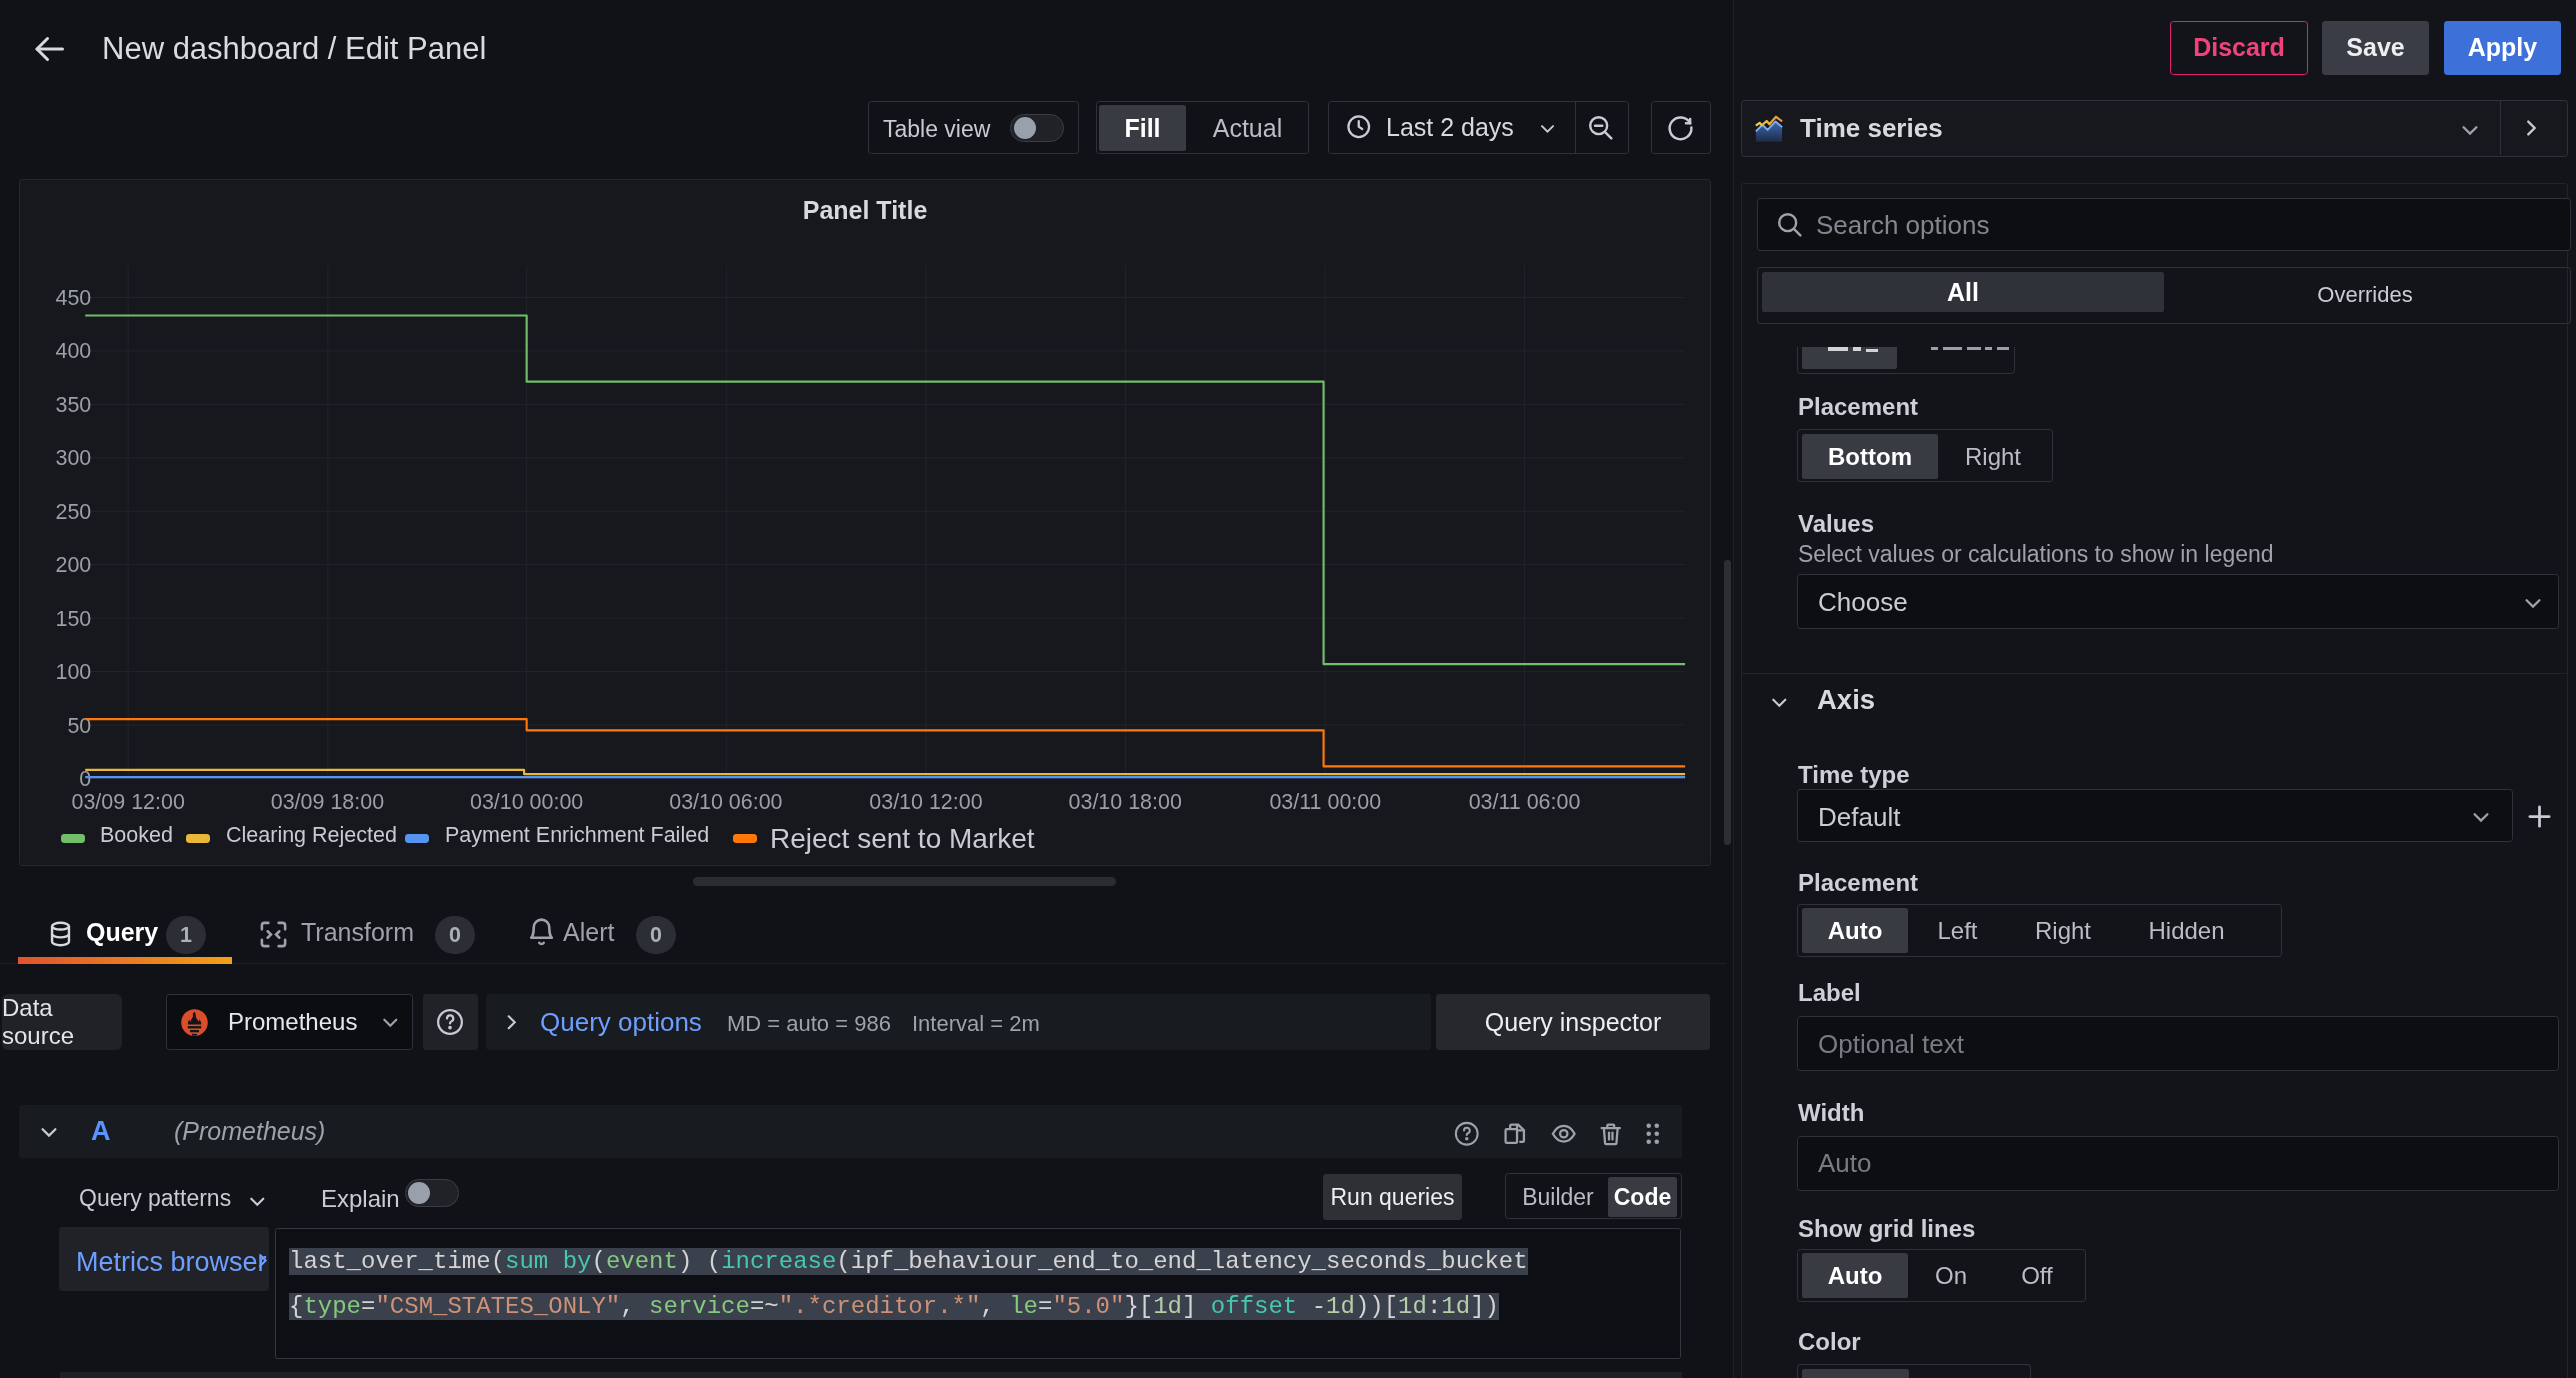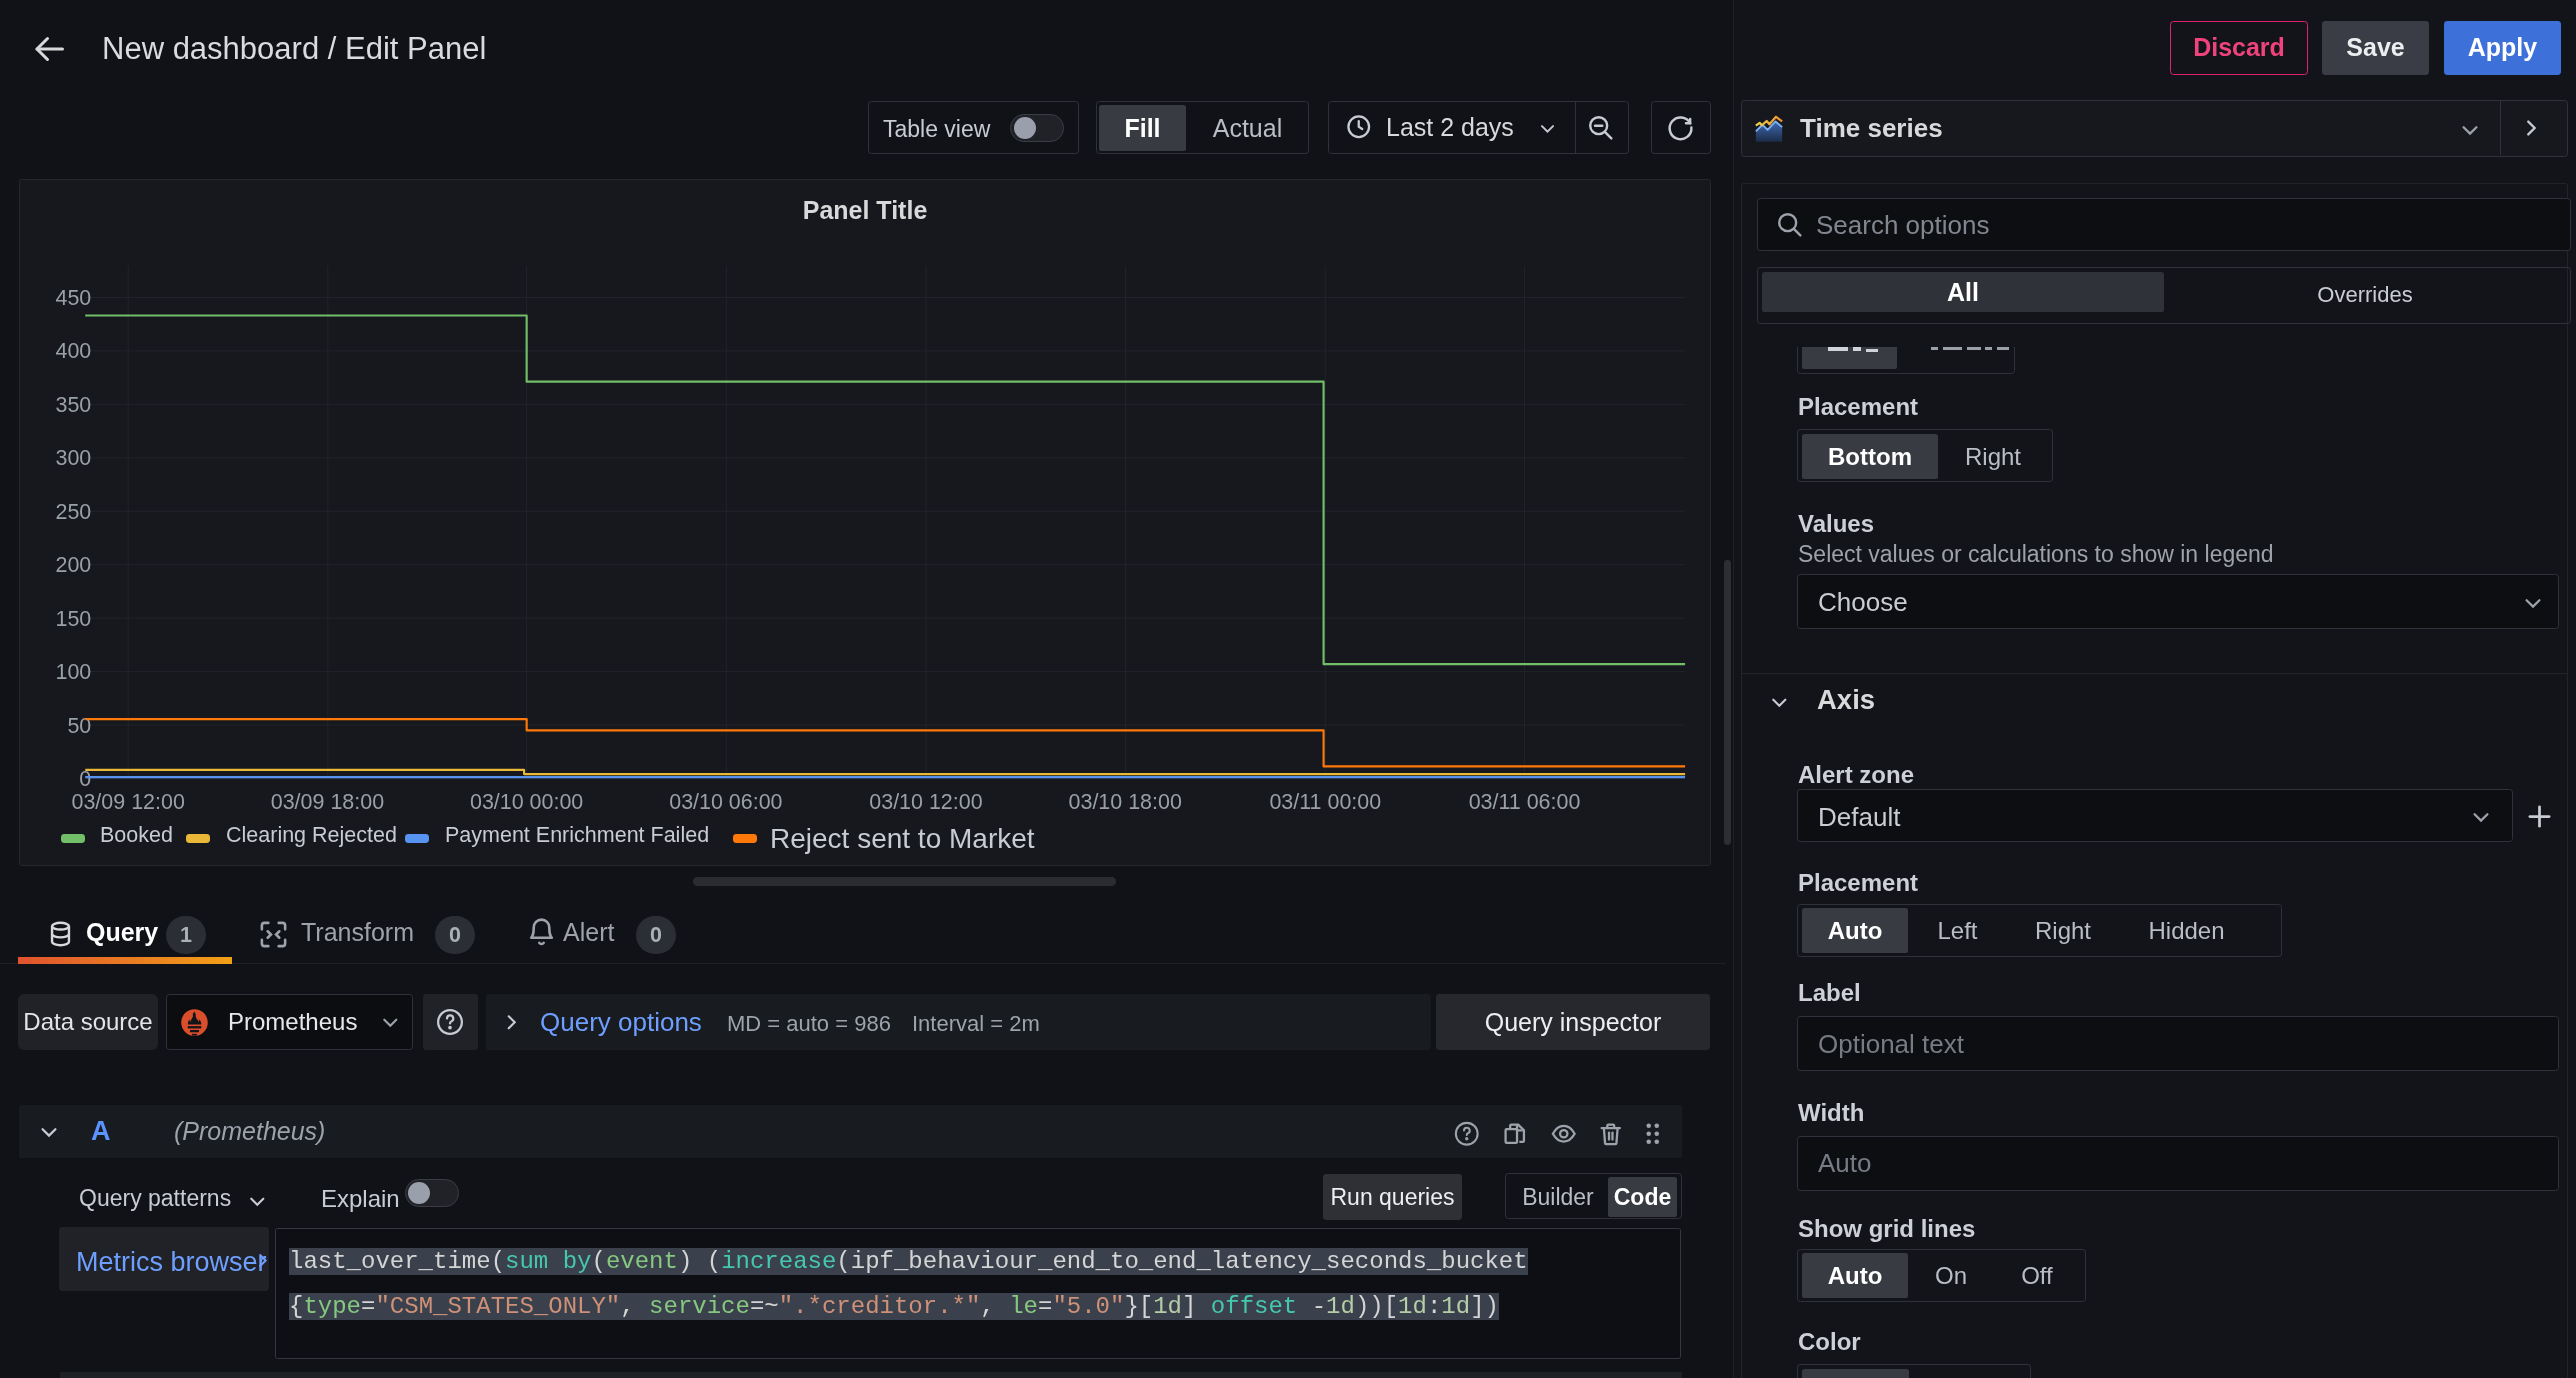--- a/index.html
+++ b/index.html
@@ -142,21 +142,21 @@
   </svg>
 <div class="a" style="left:301px;top:918px;font-size:25px;color:#9da2ab">Transform</div>
 <div class="a" style="left:435px;top:916px;width:40px;height:38px;background:#2c2e35;border-radius:19px;display:flex;align-items:center;justify-content:center;color:#aab0b8;font-size:21.5px;font-weight:700">0</div>
 <svg class="a" style="left:526px;top:917px" width="31" height="31" viewBox="0 0 24 24" fill="none" stroke="#9da2ab" stroke-width="2" stroke-linecap="round" stroke-linejoin="round">
     <path d="M18 8 a6 6 0 0 0 -12 0 c0 7 -2 8 -2 8 h16 s-2 -1 -2 -8"></path>
     <path d="M10.3 20 a2 2 0 0 0 3.4 0"></path>
   </svg>
 <div class="a" style="left:563px;top:918px;font-size:25px;color:#9da2ab">Alert</div>
 <div class="a" style="left:636px;top:916px;width:40px;height:38px;background:#2c2e35;border-radius:19px;display:flex;align-items:center;justify-content:center;color:#aab0b8;font-size:21.5px;font-weight:700">0</div>
 
-<div class="a" style="left:18px;top:994px;width:140px;height:56px;background:#202227;border-radius:6px;display:flex;align-items:center;justify-content:center;color:#e3e4e8;font-size:24px;font-weight:500">Data source</div>
+<div class="a" style="left:2px;top:994px;width:120px;height:56px;background:#202227;border-radius:6px;display:flex;align-items:center;justify-content:center;color:#e3e4e8;font-size:24px;font-weight:500">Data source</div>
 <div class="a" style="left:166px;top:994px;width:247px;height:56px;background:#0c0d11;border:0.9px solid #2f323a;border-radius:3.4px"></div>
 <svg class="a" style="left:180px;top:1008px" width="29" height="29" viewBox="0 0 24 24">
     <circle cx="12" cy="12" r="11" fill="#da4e2c"></circle>
     <path fill="#131519" d="M12 3.2c1.7 2.1.6 3.7 1.5 5.2.6 1 1.6 1.6 2 3.1.3-.6.5-1.4.4-2.1 1.2 1.4 1.9 2.9 1.7 4.3h-11c-.2-1.8.5-3.2 1.4-4.1 0 .7 0 1.5.4 2.1.5-2.1 1.7-2.7 2.2-4.4.4-1.4-.7-2.4 1.4-4.1z"></path>
     <rect x="6.4" y="15" width="11.2" height="1.9" fill="#131519"></rect>
     <rect x="8.3" y="18.2" width="7.4" height="1.9" fill="#131519"></rect>
     <rect x="9.9" y="21.4" width="4.2" height="1.4" fill="#131519"></rect>
   </svg>
 <div class="a" style="left:228px;top:1008px;font-size:24px;color:#e6e7ea">Prometheus</div>
 <svg class="a" style="left:380px;top:1012px" width="20.6" height="20.6" viewBox="0 0 24 24" fill="none" stroke="#9da2ab" stroke-width="2.5" stroke-linecap="round">
@@ -301,21 +301,21 @@
 <svg class="a" style="left:2522px;top:592px" width="22" height="22" viewBox="0 0 24 24" fill="none" stroke="#9da2ab" stroke-width="2.5" stroke-linecap="round">
     <polyline points="5 9 12 16 19 9"></polyline>
   </svg>
 
 <div class="a" style="left:1742px;top:673px;width:825px;height:0.9px;background:#22242a"></div>
 <svg class="a" style="left:1769px;top:692px" width="20.6" height="20.6" viewBox="0 0 24 24" fill="none" stroke="#c7cbd2" stroke-width="2.5" stroke-linecap="round">
     <polyline points="5 9 12 16 19 9"></polyline>
   </svg>
 <div class="a" style="left:1817px;top:684px;font-size:27.5px;font-weight:600;color:#d8d9da">Axis</div>
 
-<div class="lbl" style="left:1798px;top:761px">Alert zone</div>
+<div class="lbl" style="left:1798px;top:761px">Time type</div>
 <div class="in" style="left:1797px;top:789px;width:716px;height:53px"></div>
 <div class="a" style="left:1818px;top:802px;font-size:26px;color:#c9ccd2">Default</div>
 <svg class="a" style="left:2470px;top:806px" width="22" height="22" viewBox="0 0 24 24" fill="none" stroke="#9da2ab" stroke-width="2.5" stroke-linecap="round">
     <polyline points="5 9 12 16 19 9"></polyline>
   </svg>
 <svg class="a" style="left:2523px;top:800px" width="33" height="33" viewBox="0 0 24 24" fill="none" stroke="#c7cbd2" stroke-width="2" stroke-linecap="round">
     <line x1="12" y1="5" x2="12" y2="19"></line>
     <line x1="5" y1="12" x2="19" y2="12"></line>
   </svg>
 

